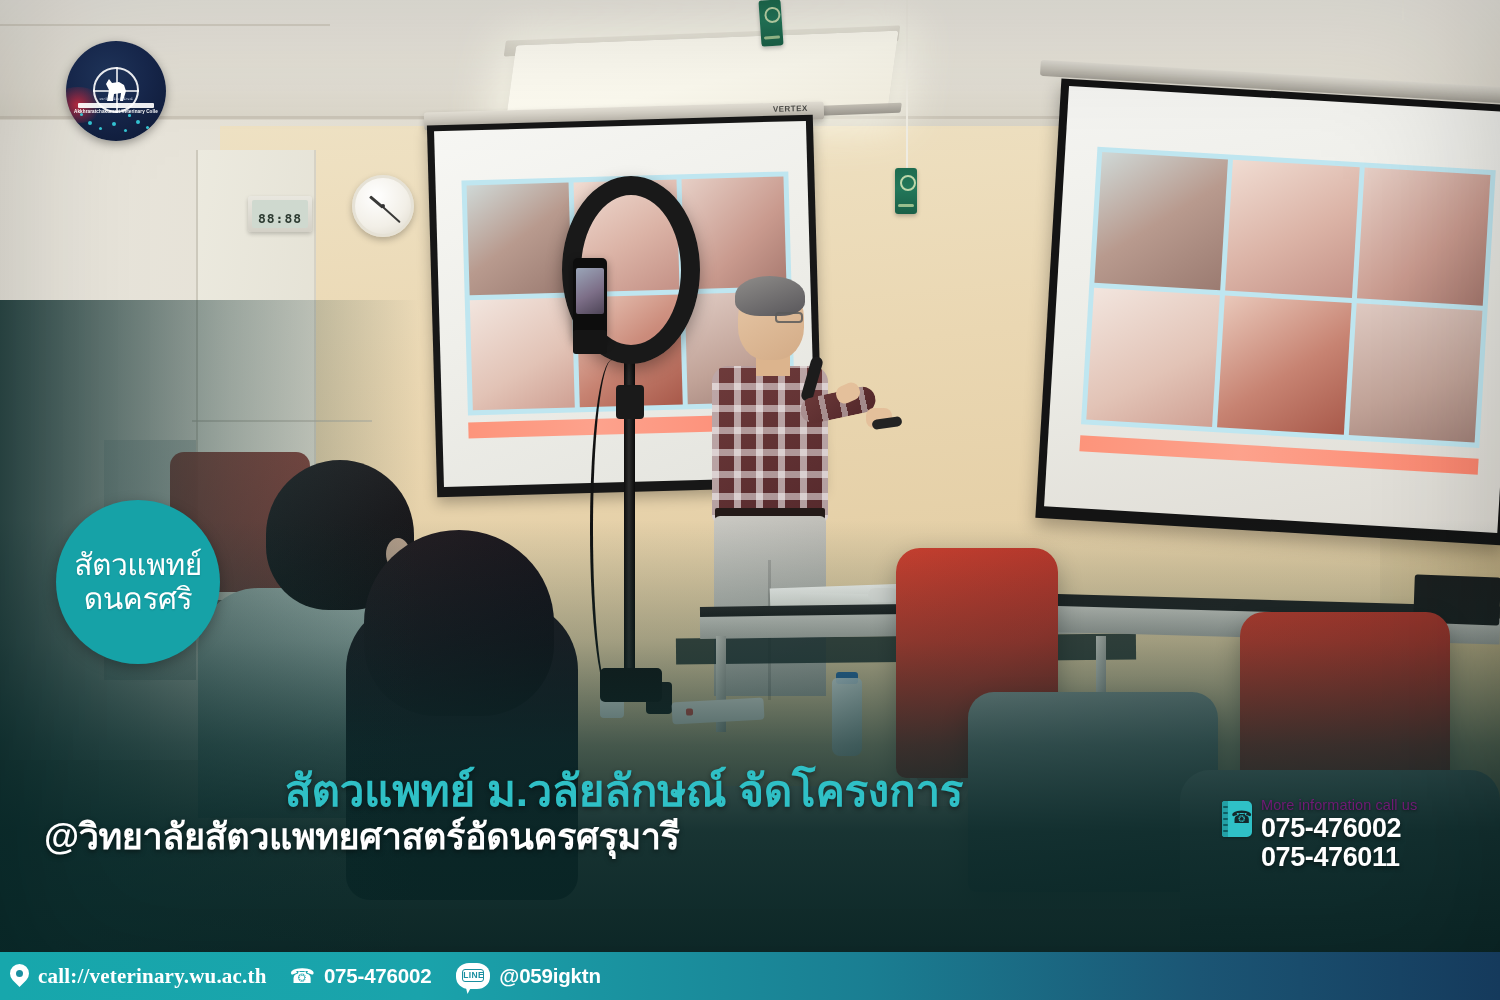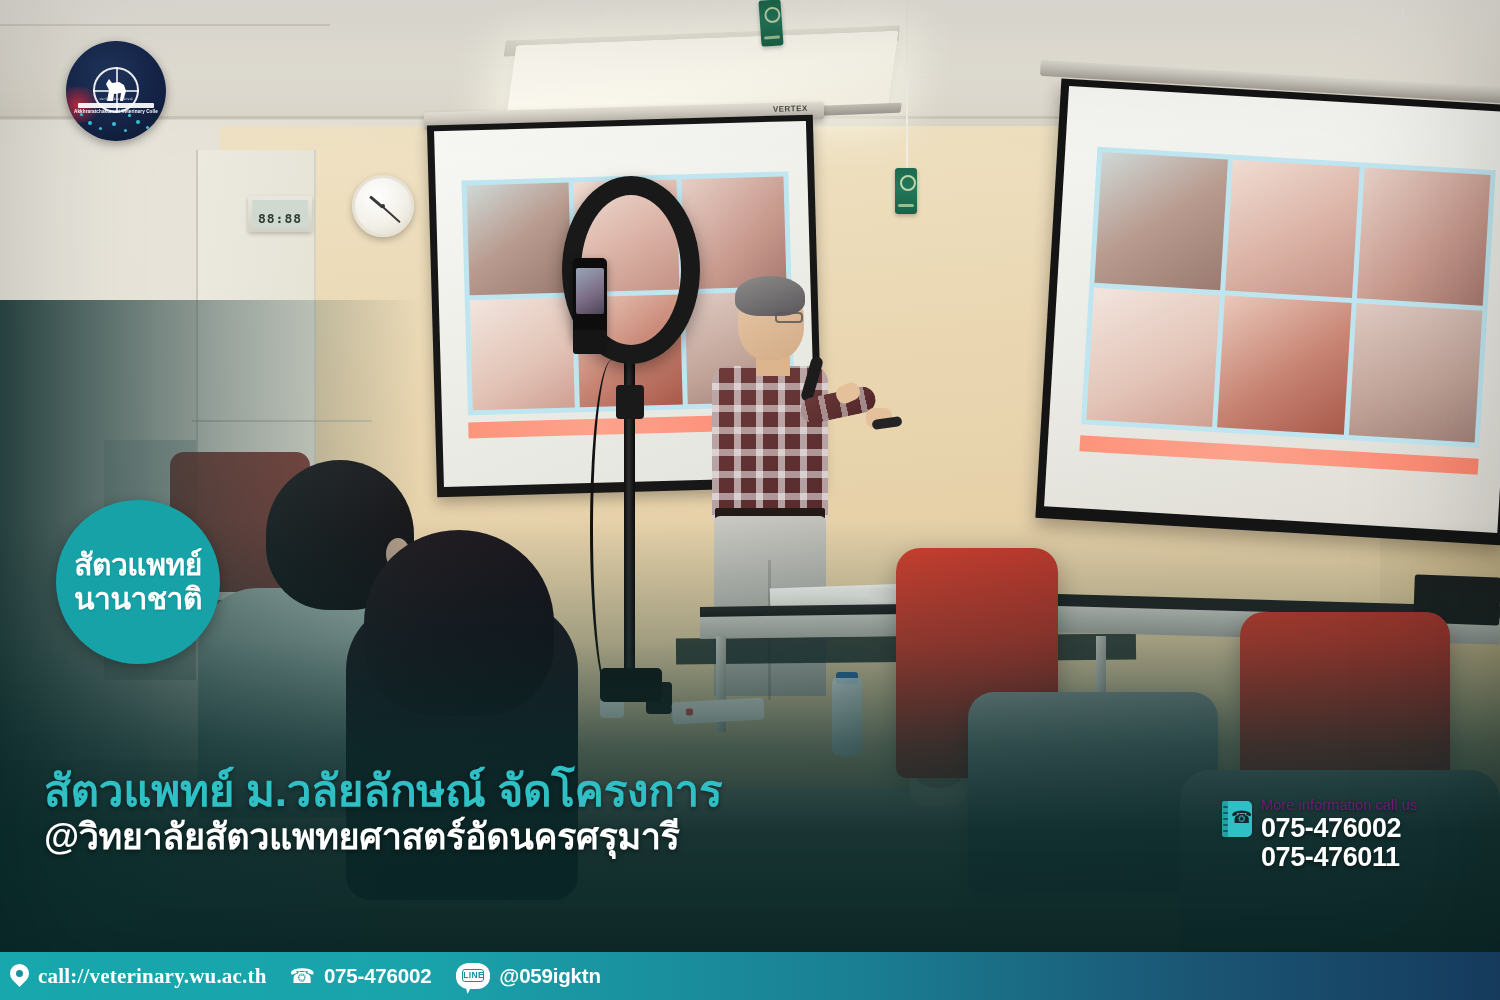--- a/index.html
+++ b/index.html
@@ -219,27 +219,27 @@
   .logo-animal{position:absolute;left:50%;top:34px;transform:translateX(-50%);width:26px;height:28px;}
   .logo-bar{position:absolute;left:12px;top:62px;width:76px;height:5px;background:rgba(255,255,255,.92);border-radius:1px;}
   .logo-txt1{position:absolute;left:12px;top:56px;width:76px;text-align:center;font-size:3px;color:#eaf1ff;letter-spacing:.2px;white-space:nowrap;overflow:hidden;}
   .logo-txt2{position:absolute;left:8px;top:68px;width:84px;text-align:center;font-size:4.6px;color:#ffffff;font-weight:bold;letter-spacing:.1px;white-space:nowrap;overflow:hidden;}
   .logo-dots i{position:absolute;background:#36d4e0;border-radius:50%;opacity:.9;}
 
   
   .badge{position:absolute;left:56px;top:500px;width:164px;height:164px;border-radius:50%;
     background:#16a2a7;display:flex;flex-direction:column;align-items:center;justify-content:center;
     box-shadow:0 4px 14px rgba(0,0,0,.3);}
-  .badge span{color:#fff;font-weight:bold;font-size:30px;line-height:1.12;letter-spacing:-.5px;
+  .badge span{color:#fff;font-weight:normal;font-size:30px;line-height:1.12;letter-spacing:-.5px;
     text-shadow:0 1px 2px rgba(0,0,0,.15);}
 
   
   .headlines{position:absolute;left:44px;top:768px;width:1160px;}
   .h-line1{color:#2fc0c6;font-size:44px;font-weight:bold;line-height:1.04;letter-spacing:-.3px;
-    text-shadow:0 2px 5px rgba(0,0,0,.45);}
+    text-shadow:0 2px 5px rgba(0,0,0,.45);text-align:center;}
   .h-line2{color:#ffffff;font-size:39px;font-weight:bold;line-height:1.18;letter-spacing:-.4px;
     text-shadow:0 2px 5px rgba(0,0,0,.5);margin-top:2px;}
   .h-line3{color:#ffffff;font-size:36px;font-weight:bold;line-height:1.18;letter-spacing:-.4px;
     text-shadow:0 2px 5px rgba(0,0,0,.5);margin-top:2px;}
 
   
   .contact{position:absolute;left:1222px;top:798px;width:262px;}
   .contact-top{display:flex;align-items:flex-start;gap:9px;}
   .book-icon{width:30px;height:36px;border-radius:3px 5px 5px 3px;background:#2fc0c6;position:relative;flex:0 0 auto;margin-top:3px;
     box-shadow:0 1px 3px rgba(0,0,0,.3);}
@@ -428,21 +428,21 @@
       <i style="left:58px;top:88px;width:3px;height:3px;"></i>
       <i style="left:70px;top:79px;width:4px;height:4px;"></i>
       <i style="left:80px;top:85px;width:3px;height:3px;"></i>
       <i style="left:18px;top:90px;width:2.5px;height:2.5px;"></i>
       <i style="left:62px;top:73px;width:2.5px;height:2.5px;"></i>
     </div>
   </div>
 
   <div class="badge">
     <span>สัตวแพทย์</span>
-    <span>นานาชาติ</span>
+    <span>ดนครศริ</span>
   </div>
 
   <div class="headlines">
     <div class="h-line1">สัตวแพทย์ ม.วลัยลักษณ์ จัดโครงการ</div>
     <div class="h-line3">@วิทยาลัยสัตวแพทยศาสตร์อัดนครศรุมารี</div>
   </div>
 
   <div class="contact">
     <div class="contact-top">
       <div class="book-icon">

